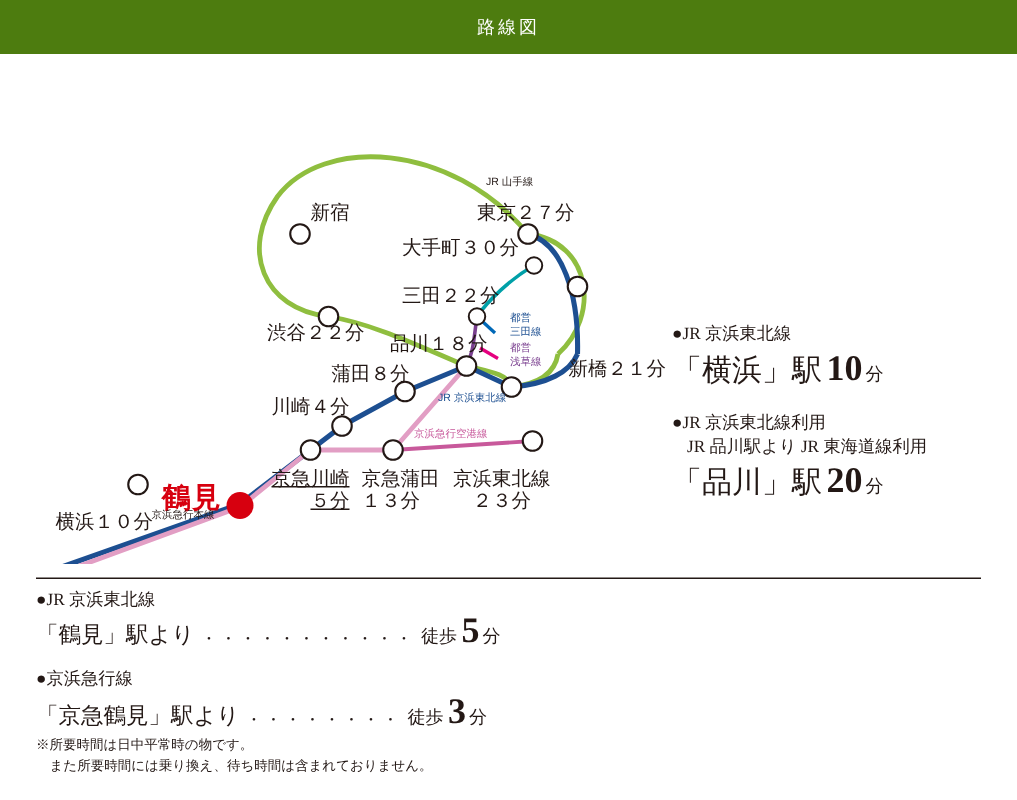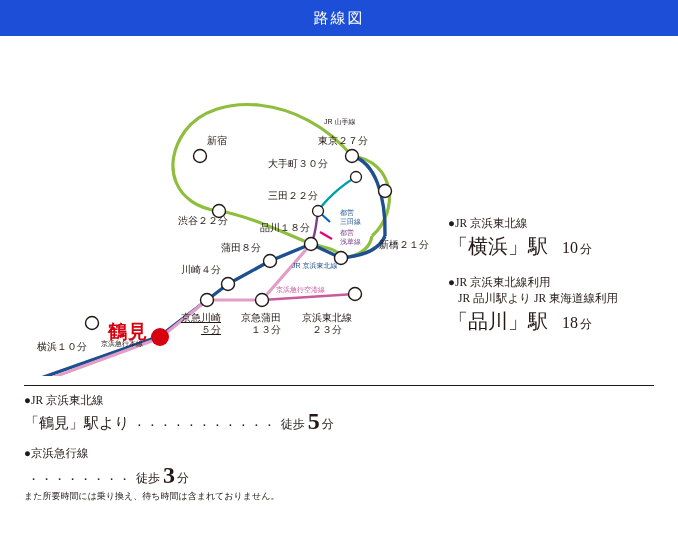--- a/index.html
+++ b/index.html
@@ -20,45 +20,45 @@
     width: 678px;
     height: 533px;
   }
   
   .header {
     position: absolute;
     left: 0;
     top: 0;
     width: 678px;
     height: 36px;
-    background: #1d4ed8;
+    background: #4d7c0f;
     color: #ffffff;
     display: flex;
     align-items: center;
     justify-content: center;
-    font-size: 15px;
+    font-size: 12px;
     letter-spacing: 2px;
     font-family: "Liberation Sans", sans-serif;
   }
   
   .map {
     position: absolute;
     left: 0;
     top: 36px;
     width: 440px;
     height: 340px;
   }
   .map svg {
     position: absolute;
     left: 0;
     top: 0;
   }
   .maplabel {
     position: absolute;
-    font-size: 10px;
+    font-size: 13px;
     font-family: "Liberation Sans", sans-serif;
     color: #231815;
     white-space: nowrap;
     line-height: 1.15;
   }
   .maplabel.tiny {
     font-size: 7px;
   }
   .maplabel.line-blue  { color: #1d4f91; }
   .maplabel.line-pink  { color: #c8599b; }
@@ -91,24 +91,24 @@
     white-space: nowrap;
   }
   .info-row {
     display: flex;
     align-items: baseline;
     white-space: nowrap;
     margin-top: 1px;
   }
   .st-name { font-size: 20px; letter-spacing: 0px; }
   .big-num {
-    font-size: 16px;
-    font-weight: normal;
+    font-size: 24px;
+    font-weight: bold;
     line-height: 1;
-    margin: 0 2px 0 14px;
+    margin: 0 2px 0 3px;
   }
   .unit { font-size: 12px; }
   
   .divider {
     position: absolute;
     left: 24px;
     top: 385px;
     width: 630px;
     height: 1px;
     background: #231815;
@@ -220,21 +220,21 @@
     <div class="maplabel" style="left:178px; top:179px;">渋谷２２分</div>
     <div class="maplabel" style="left:260px; top:186px;">品川１８分</div>
     <div class="maplabel" style="left:221px; top:206px;">蒲田８分</div>
     <div class="maplabel" style="left:347px; top:203px;margin-left:32px;">新橋２１分</div>
     <div class="maplabel" style="left:181px; top:228px;">川崎４分</div>
     <div class="maplabel" style="left:37px; top:269px;margin-top:36px;">横浜１０分</div>
     <div class="maplabel" style="left:181px; top:276px; text-align:right;text-decoration:underline;">
       <div>京急川崎</div>
       <div>５分</div>
     </div>
-    <div class="maplabel" style="left:241px; top:276px; text-align:right;">
+    <div class="maplabel" style="left:241px; top:276px; text-align:left;">
       <div>京急蒲田</div>
       <div>１３分</div>
     </div>
     <div class="maplabel" style="left:302px; top:276px; text-align:center;">
       <div>京浜東北線</div>
       <div>２３分</div>
     </div>
   </div>
 
   <div class="right-info">
@@ -244,21 +244,21 @@
         <span class="st-name">「横浜」駅</span>
         <span class="big-num">10</span>
         <span class="unit">分</span>
       </div>
     </div>
     <div class="info-item">
       <div class="info-head">●JR 京浜東北線利用</div>
       <div class="info-sub">JR 品川駅より JR 東海道線利用</div>
       <div class="info-row">
         <span class="st-name">「品川」駅</span>
-        <span class="big-num">18</span>
+        <span class="big-num">20</span>
         <span class="unit">分</span>
       </div>
     </div>
   </div>
 
   <div class="divider"></div>
 
   <div class="bottom">
     <div class="b-item">
       <div class="b-head">●JR 京浜東北線</div>
@@ -266,25 +266,27 @@
         <span class="b-station">「鶴見」駅より</span>
         <span class="b-dots">・・・・・・・・・・・</span>
         <span class="b-walk">徒歩</span>
         <span class="b-num">5</span>
         <span class="b-walk">分</span>
       </div>
     </div>
     <div class="b-item">
       <div class="b-head">●京浜急行線</div>
       <div class="b-row">
+        <span class="b-station">「京急鶴見」駅より</span>
         <span class="b-dots">・・・・・・・・</span>
         <span class="b-walk">徒歩</span>
         <span class="b-num">3</span>
         <span class="b-walk">分</span>
       </div>
     </div>
   </div>
 
   <div class="notes">
+    <div>※所要時間は日中平常時の物です。</div>
     <div>また所要時間には乗り換え、待ち時間は含まれておりません。</div>
   </div>
 
 </div>
 
 </body></html>

